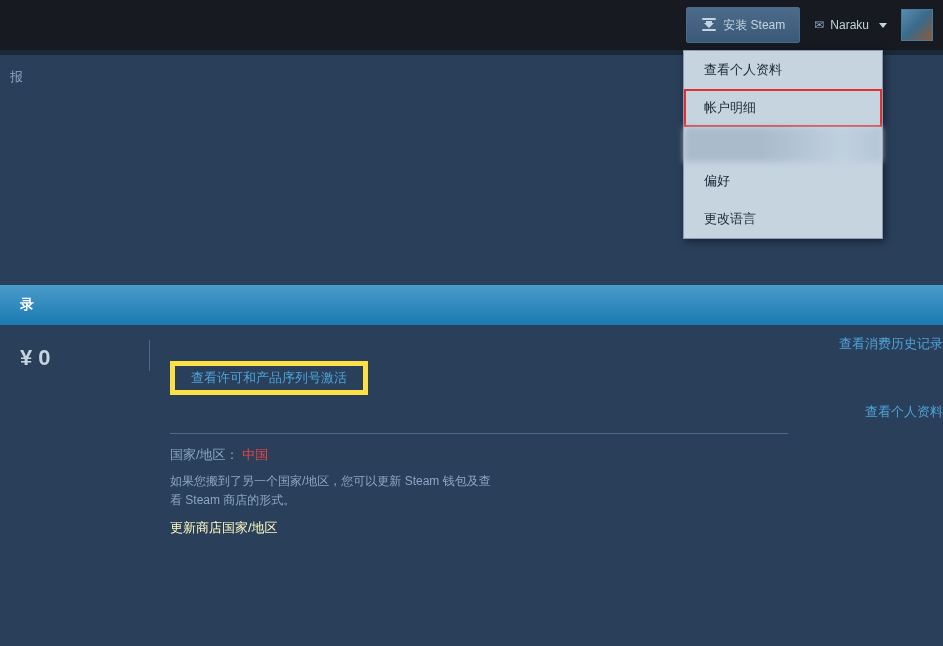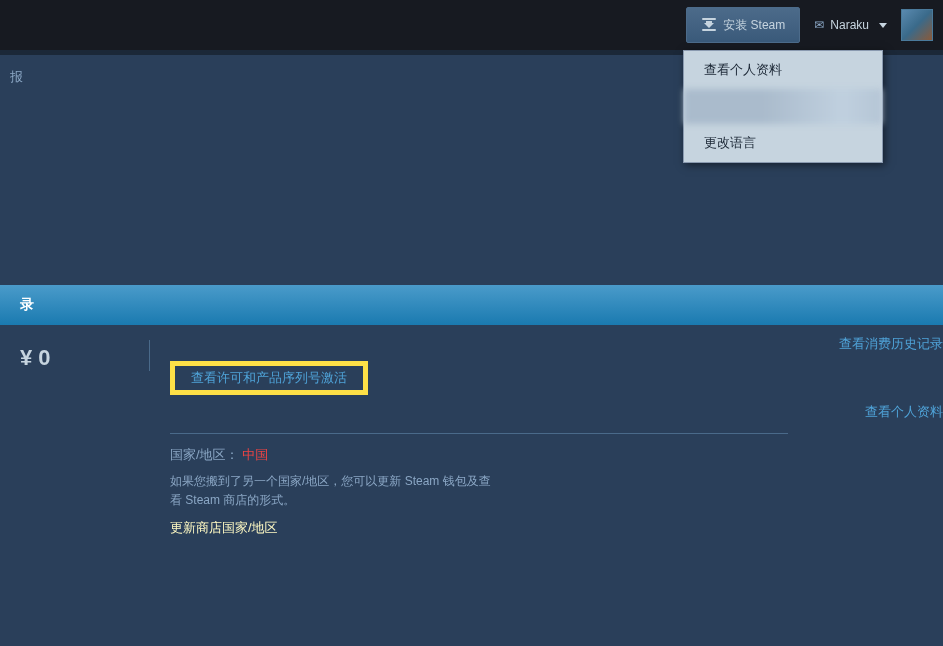--- a/index.html
+++ b/index.html
@@ -262,21 +262,23 @@
     </button>
 
     <div class="avatar-img">
       <div class="avatar-placeholder"></div>
     </div>
   </div>
 </div>
 
 <div class="dropdown-menu">
   <a class="dropdown-item">查看个人资料</a>
+  <a class="dropdown-item highlighted">帐户明细</a>
   <a class="dropdown-item blurred" style="color:transparent; filter:blur(3px); user-select:none;">████ ████ ████████</a>
+  <a class="dropdown-item">偏好</a>
   <a class="dropdown-item">更改语言</a>
 </div>
 
 <div class="left-sidebar-text">
   <span>报</span>
 </div>
 
 <div class="section-header">
   <span class="section-header-text">录</span>
 </div>

